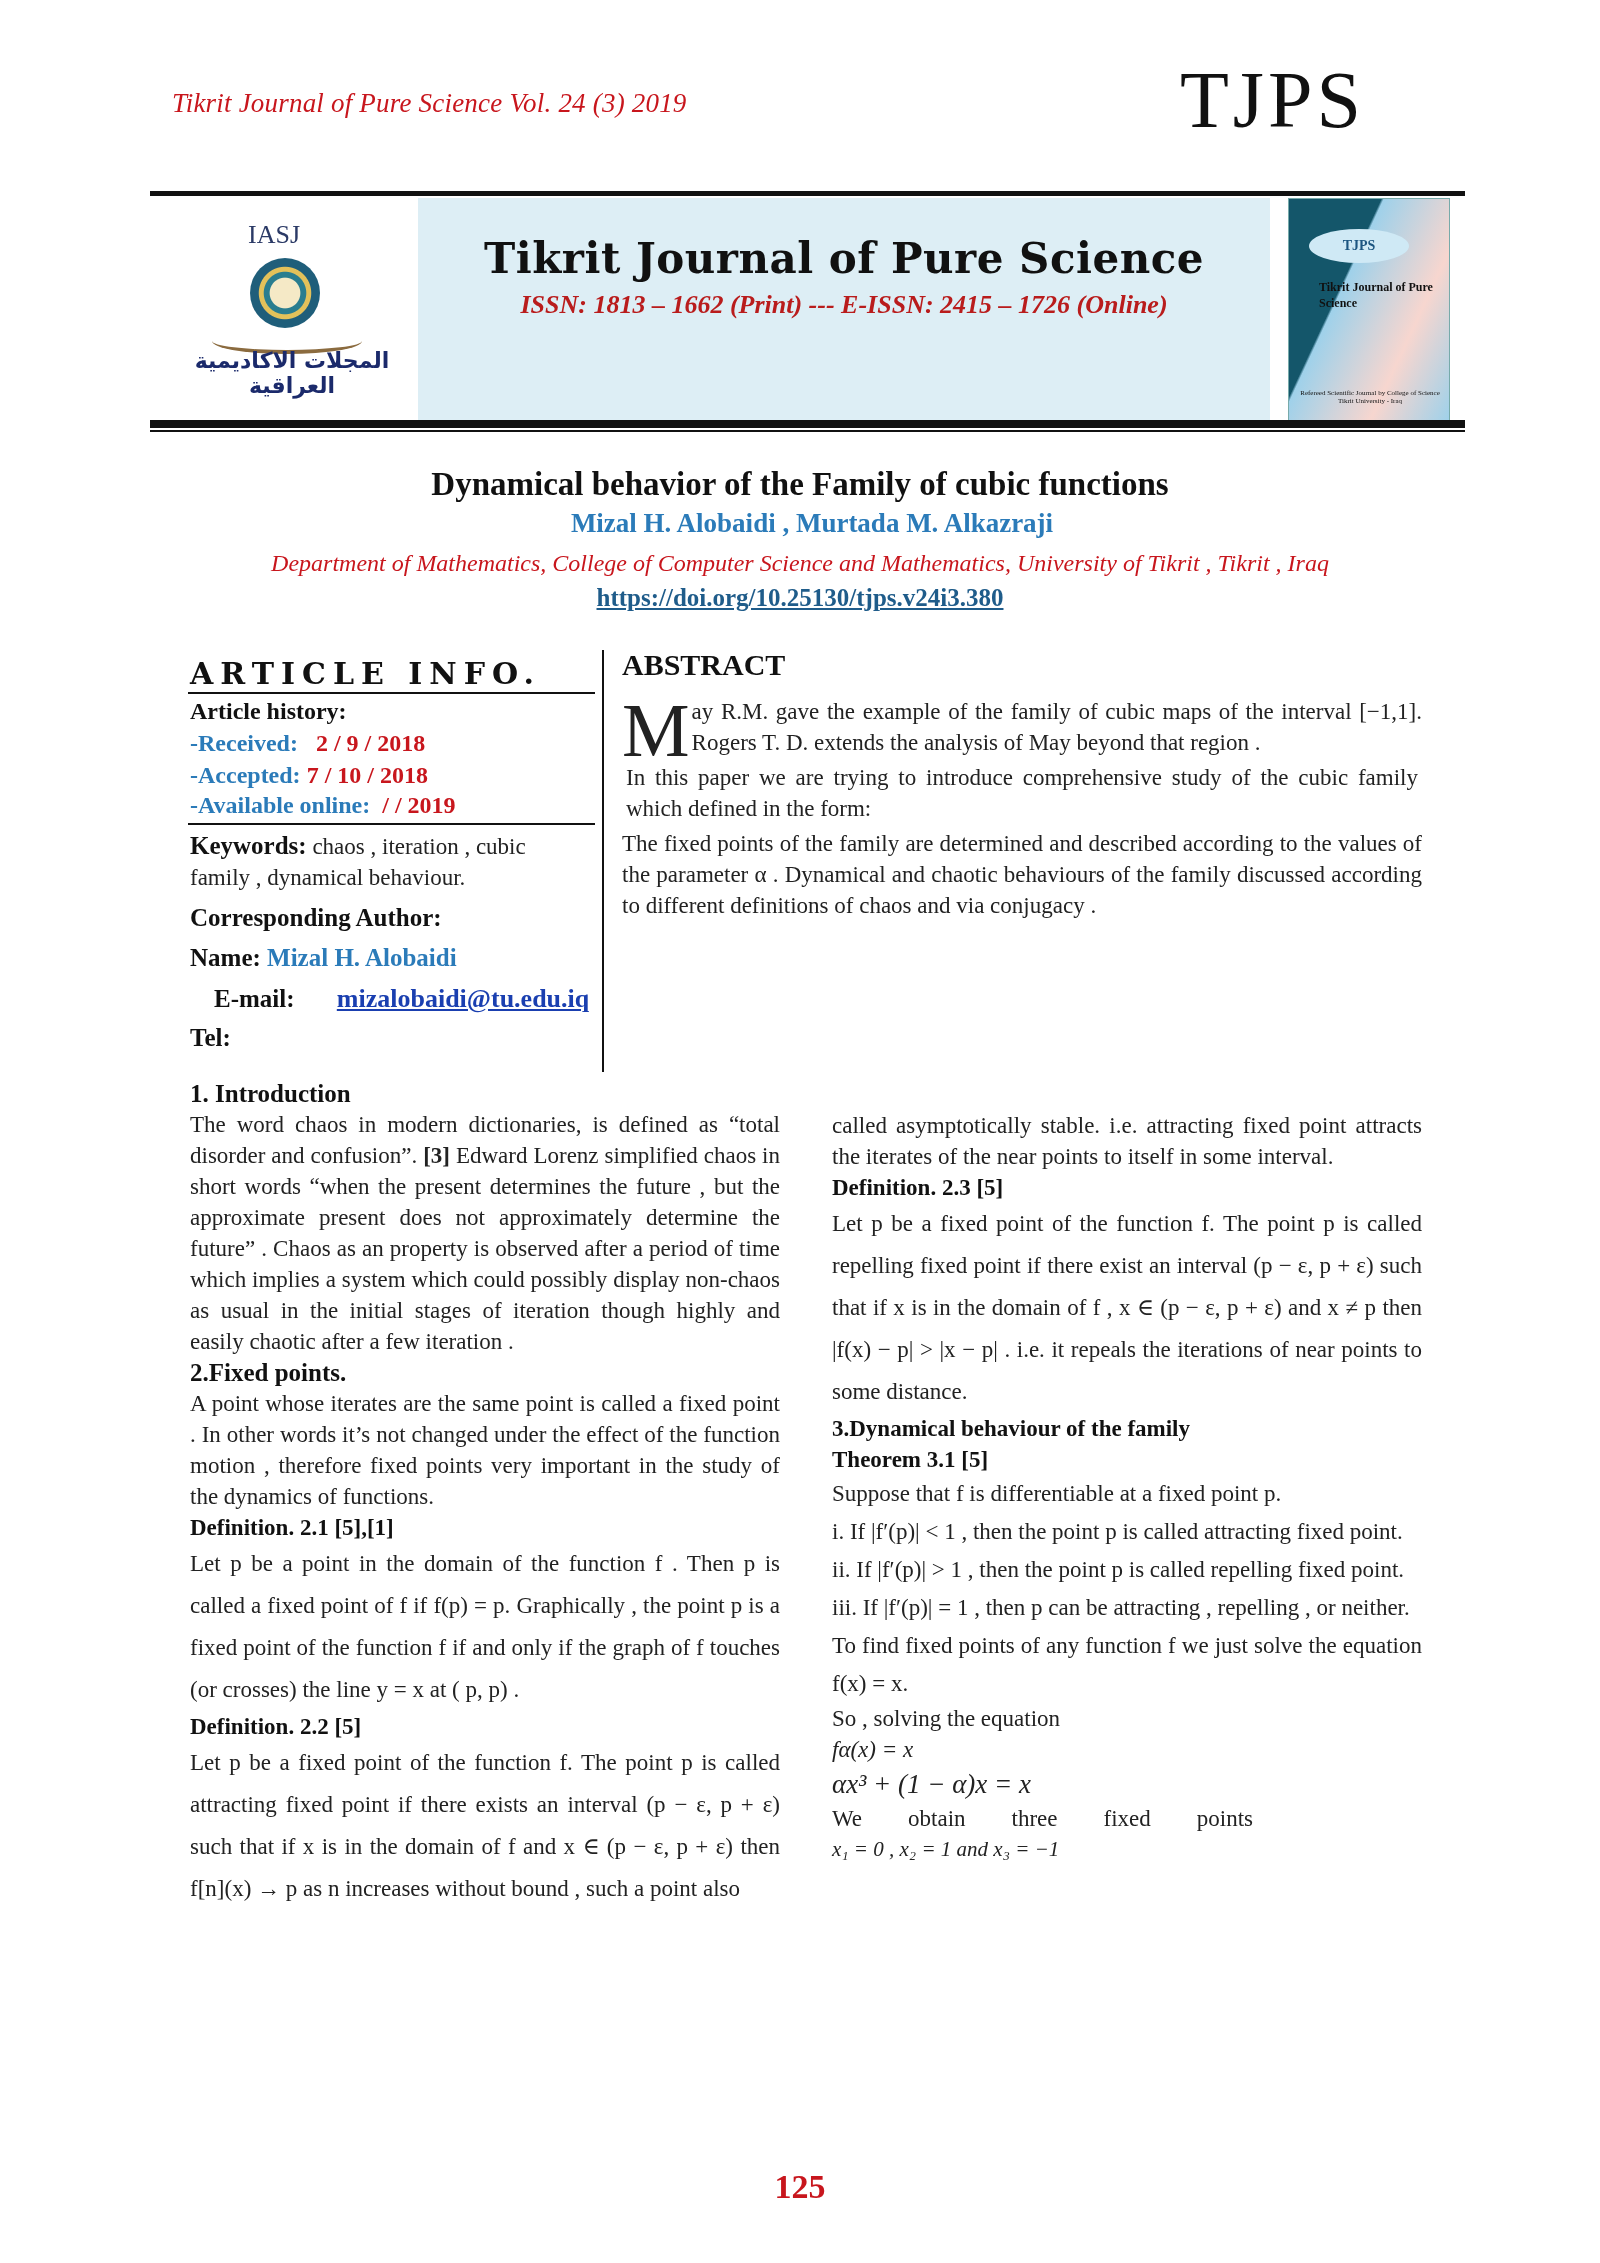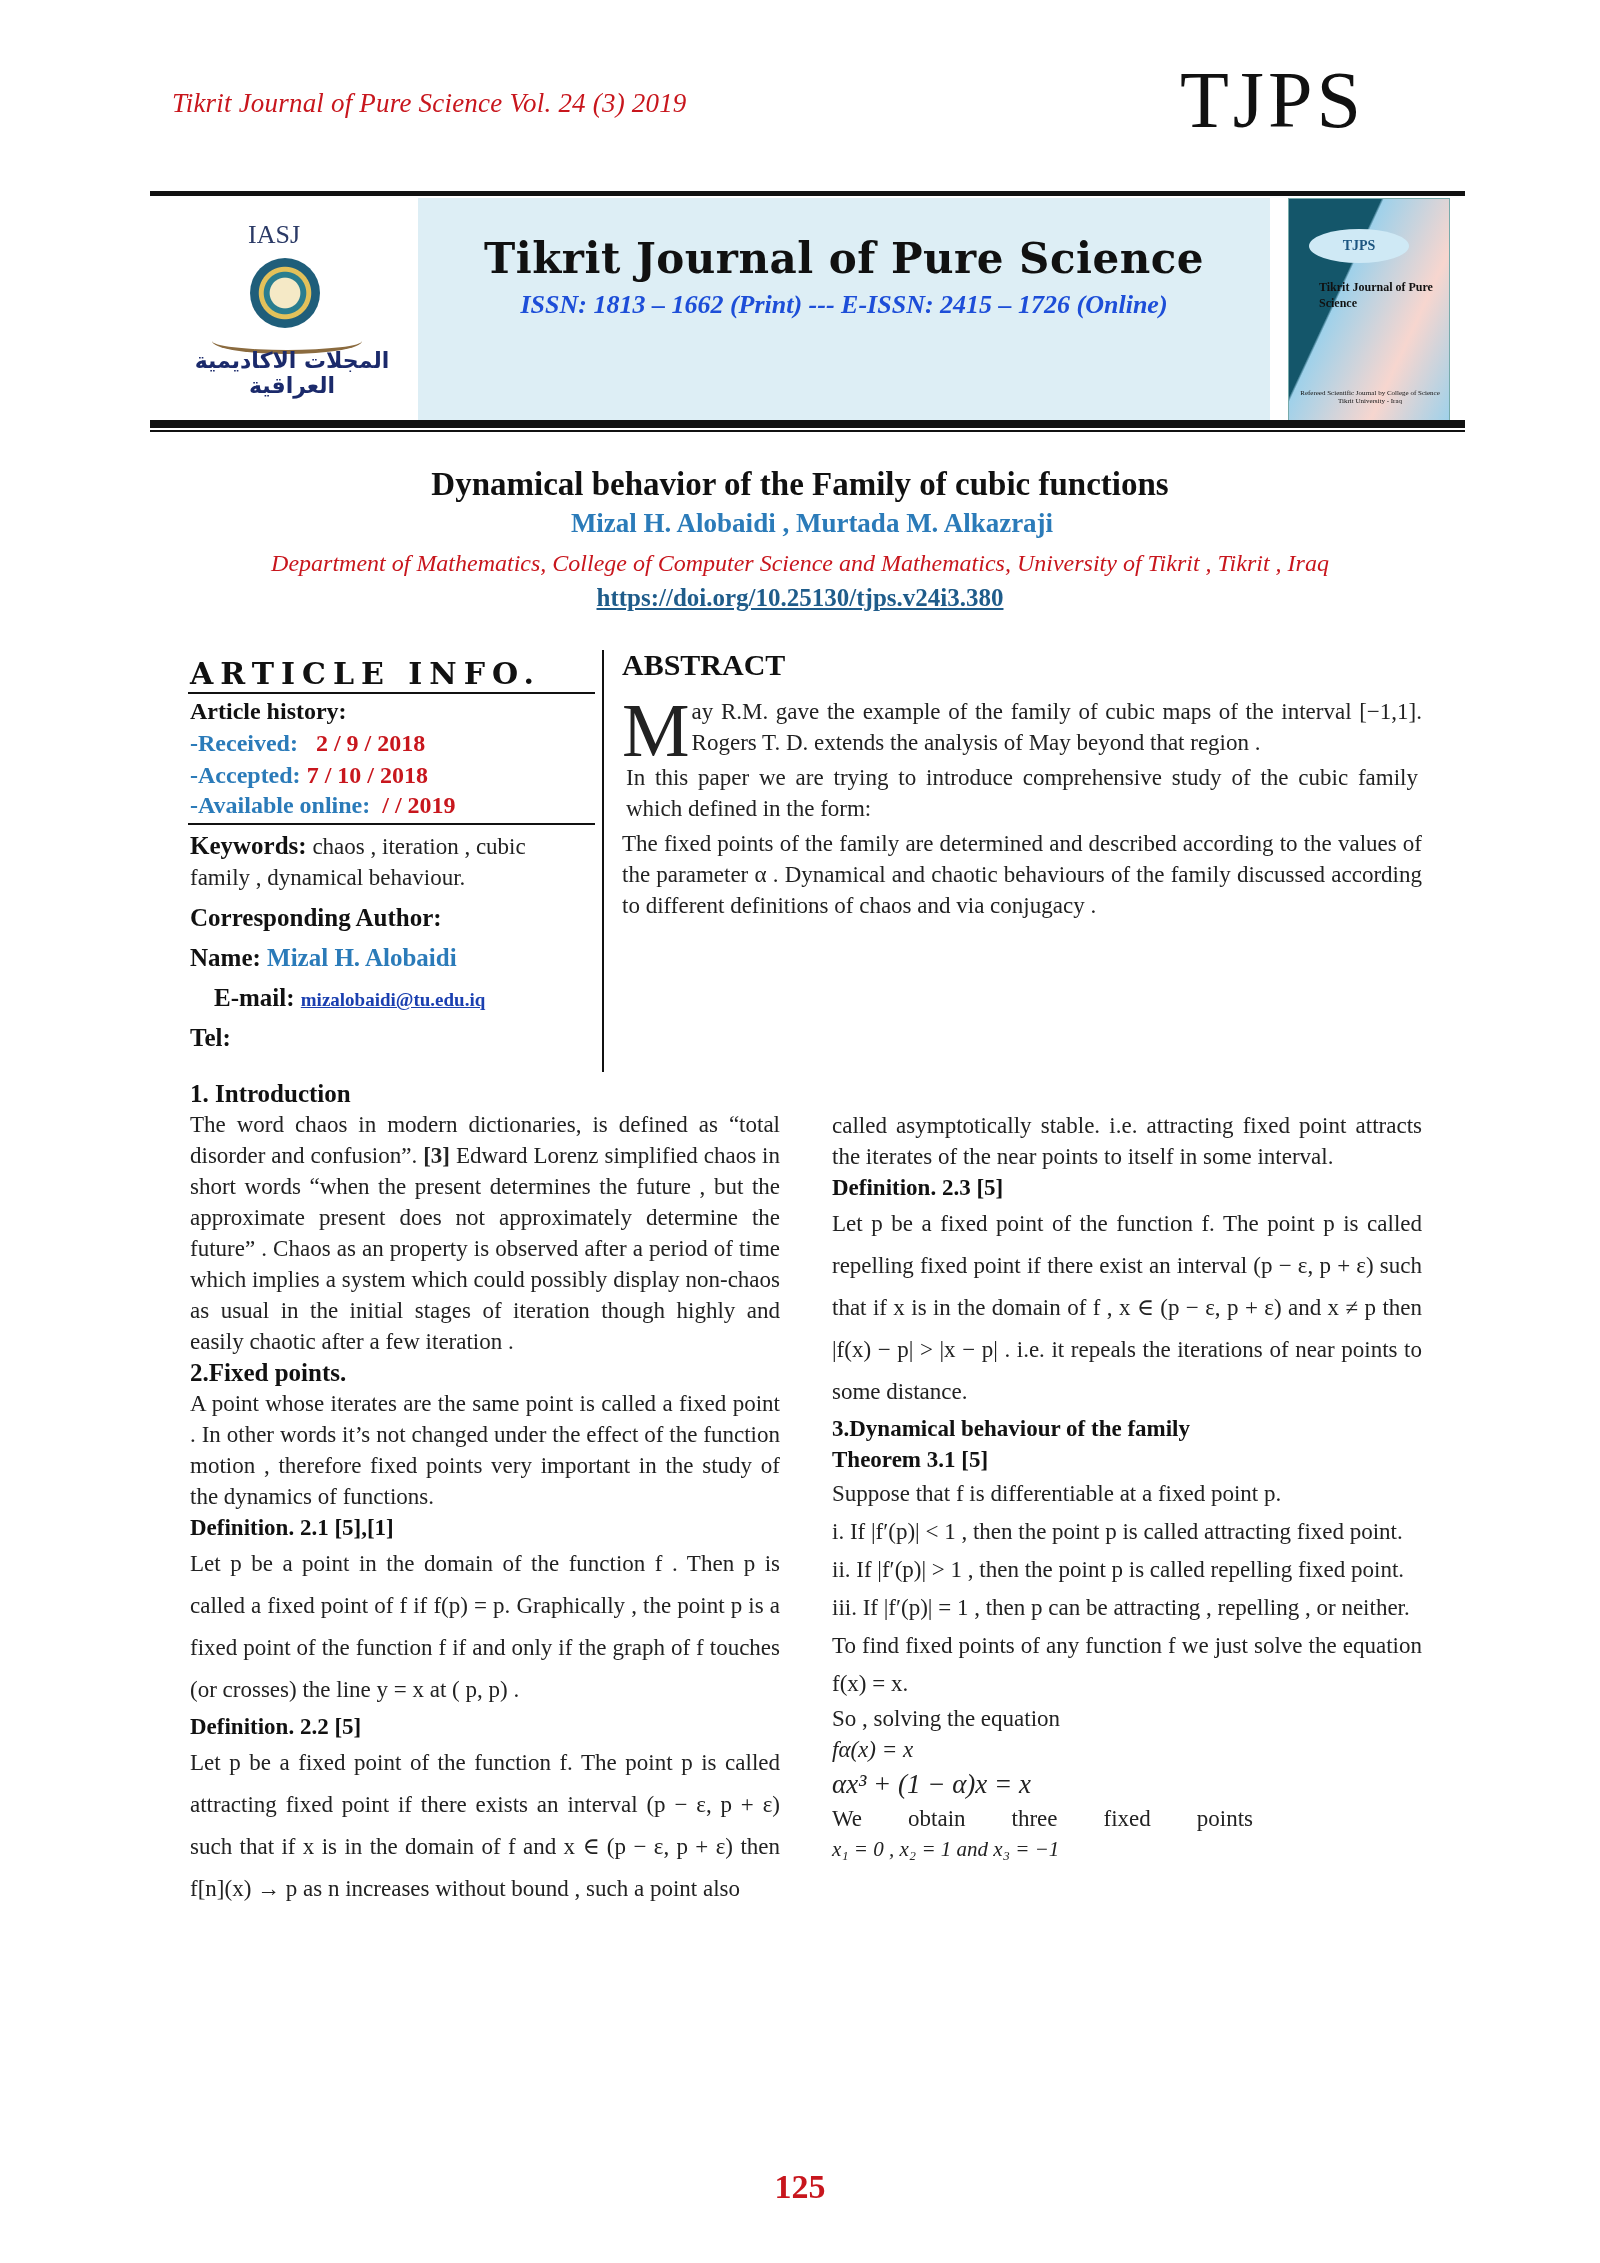--- a/index.html
+++ b/index.html
@@ -8,21 +8,21 @@
   .journal-line{left:172px;top:88px;font-style:italic;font-weight:normal;color:#c8161d;font-size:27px;letter-spacing:0.2px;}
   .tjps{left:1180px;top:55px;font-size:80px;color:#111;letter-spacing:4px;}
   .rule-top{left:150px;top:191px;width:1315px;height:5px;background:#111;}
   .logo-left{left:172px;top:200px;width:240px;height:218px;background:#fff;}
   .iasj{position:absolute;left:76px;top:20px;font-size:26px;color:#2b3a66;}
   .seal{position:absolute;left:78px;top:58px;width:70px;height:70px;border-radius:50%;background:radial-gradient(circle,#f5e9c6 30%,#2a7d8f 32%,#2a7d8f 42%,#e3c15a 44%,#e3c15a 52%,#1f5e7a 54%);}
   .book{position:absolute;left:40px;top:128px;width:150px;height:22px;border-bottom:4px solid #8b6b3f;border-radius:0 0 50% 50%;}
   .arabic{position:absolute;left:0;top:148px;width:240px;text-align:center;font-weight:bold;font-size:22px;color:#1b2a6b;font-family:"DejaVu Sans",sans-serif;}
   .center-box{left:418px;top:198px;width:852px;height:222px;background:#ddeef5;}
   .banner-title{position:absolute;left:0;width:852px;top:36px;text-align:center;font-size:42px;font-weight:bold;font-family:"DejaVu Serif",serif;color:#111;letter-spacing:0.5px;}
-  .issn{position:absolute;left:0;width:852px;top:92px;text-align:center;color:#1d4ed8;font-style:italic;font-weight:bold;font-size:26px;}
+  .issn{position:absolute;left:0;width:852px;top:92px;text-align:center;color:#b91c1c;font-style:italic;font-weight:bold;font-size:26px;}
   .homepage{position:absolute;left:0;width:852px;top:150px;text-align:center;font-size:26px;color:#222;}
   .homepage a{color:#1a3fb0;text-decoration:underline;font-weight:bold;}
   .cover{left:1288px;top:198px;width:160px;height:222px;background:linear-gradient(115deg,#14566a 0%,#14566a 35%,#9fd1ea 36%,#f7d6cf 70%,#9fd1ea 100%);border:1px solid #7aa;}
   .cover .oval{position:absolute;left:20px;top:30px;width:100px;height:34px;border-radius:50%;background:#cfe9f5;color:#1c5580;font-weight:bold;font-size:14px;text-align:center;line-height:34px;}
   .cover .ct{position:absolute;left:30px;top:80px;width:120px;font-size:12px;font-weight:bold;color:#111;line-height:16px;}
   .cover .cf{position:absolute;left:6px;top:190px;width:150px;font-size:7px;color:#111;text-align:center;}
   .rule-bot{left:150px;top:420px;width:1315px;height:8px;background:#111;}
   .rule-bot2{left:150px;top:430px;width:1315px;height:2px;background:#111;}
 
   .title{left:0;width:1600px;top:466px;text-align:center;font-weight:bold;font-size:33px;color:#111;}
@@ -101,21 +101,21 @@
   <span class="bold" style="font-size:25px;color:#111;">Keywords:</span>
   <span>chaos , iteration , cubic family , dynamical behaviour.</span>
 </div>
 <div class="abs bold" style="left:190px;top:904px;font-size:25px;color:#111;">Corresponding Author:</div>
 <div class="abs bold" style="left:190px;top:944px;font-size:25px;">
   <span style="color:#111;">Name:</span>
   <span class="blue">Mizal H. Alobaidi</span>
 </div>
 <div class="abs bold" style="left:190px;top:984px;font-size:25px;">
   <span style="color:#111;margin-left:24px;">E-mail:</span>
-  <a style="color:#1a3fb0;text-decoration:underline;font-size:19px;">mizalobaidi@tu.edu.iq</a>
+  <a style="color:#1a3fb0;text-decoration:underline;font-size:26px;margin-left:36px;">mizalobaidi@tu.edu.iq</a>
 </div>
 <div class="abs bold" style="left:190px;top:1024px;font-size:25px;color:#111;">Tel:</div>
 <div class="abs vrule"></div>
 
 <div class="abs abstract-head">ABSTRACT</div>
 <div class="abs abstract">
   <p style="margin:0;"><span class="dropcap">M</span><span>ay R.M. gave the example of the family of cubic maps of the interval [−1,1]. Rogers T. D. extends the analysis of May beyond that region .</span></p>
   <p style="margin:4px;clear:both;">In this paper we are trying to introduce comprehensive study of the cubic family which defined in the form:</p>
   <p style="margin:0;">The fixed points of the family are determined and described according to the values of the parameter α . Dynamical and chaotic behaviours of the family  discussed according to different definitions of chaos and via conjugacy .</p>
 </div>

